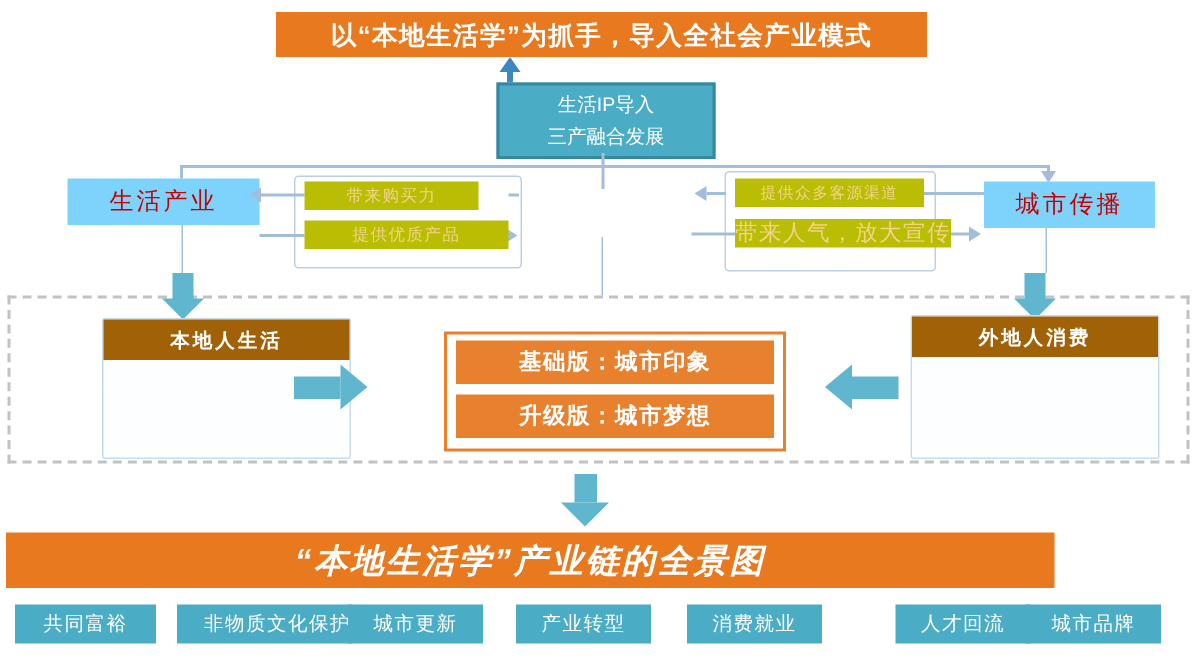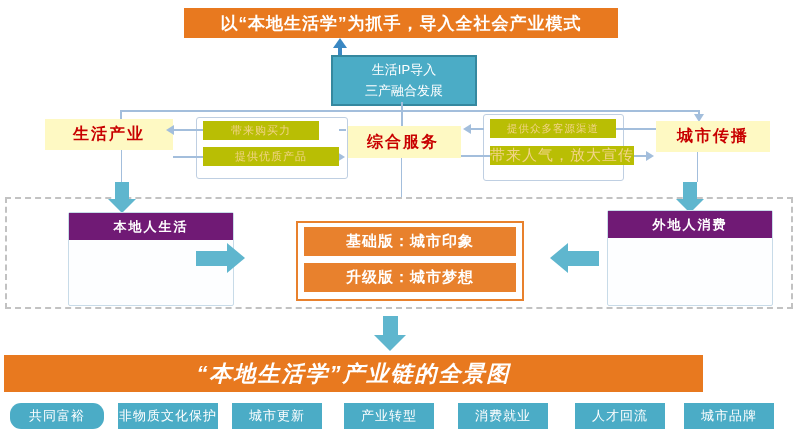--- a/index.html
+++ b/index.html
@@ -11,21 +11,21 @@
           display:flex;align-items:center;justify-content:center;text-align:center;}
   .banner.top{left:184px;top:8px;width:434px;height:30px;font-size:17px;letter-spacing:1px;}
   .banner.bottom{left:4px;top:355px;width:699px;height:37px;font-size:22px;font-style:italic;letter-spacing:2px;}
 
   
   .ip-box{position:absolute;left:331px;top:55px;width:142px;height:47px;background:#4BACC6;
           border:2px solid #35889F;color:#fff;font-size:13px;line-height:1.55;
           display:flex;flex-direction:column;align-items:center;justify-content:center;text-align:center;}
 
   
-  .pillar{position:absolute;background:#fef9c3;color:#C80000;font-weight:bold;font-size:16px;
+  .pillar{position:absolute;background:#7dd3fc;color:#C80000;font-weight:normal;font-size:16px;
           display:flex;align-items:center;justify-content:center;letter-spacing:2px;}
   .pillar.left{left:45px;top:119px;width:128px;height:31px;}
   .pillar.center{left:345px;top:126px;width:116px;height:32px;}
   .pillar.right{left:656px;top:121px;width:114px;height:31px;}
 
   
   .carrier{position:absolute;background:#fff;border:1px solid #BFCFE2;border-radius:3px;}
   .carrier.l{left:196px;top:117px;width:150px;height:60px;}
   .carrier.r{left:483px;top:114px;width:139px;height:65px;}
 
@@ -48,21 +48,21 @@
   .up-arrow-head{position:absolute;left:333px;top:38px;width:0;height:0;
                  border-left:7px solid transparent;border-right:7px solid transparent;border-bottom:10px solid #3A87C2;}
   .up-arrow-stem{position:absolute;left:338px;top:47px;width:4px;height:8px;background:#3A87C2;}
 
   
   .dashed-panel{position:absolute;left:5px;top:197px;width:788px;height:112px;
                 border:2px dashed #C2C2C2;background:#fff;box-sizing:border-box;}
 
   
   .soft-box{position:absolute;background:#FDFEFF;border:1px solid #C8DBE8;border-radius:2px;}
-  .soft-box .hdr{height:27px;background:#701a75;color:#fff;font-weight:bold;font-size:13px;
+  .soft-box .hdr{height:27px;background:#a16207;color:#fff;font-weight:bold;font-size:13px;
                  display:flex;align-items:center;justify-content:center;letter-spacing:2px;}
   .soft-box.local{left:68px;top:212px;width:164px;height:92px;}
   .soft-box.visitor{left:607px;top:210px;width:164px;height:94px;}
 
   
   .ver-wrap{position:absolute;left:296px;top:221px;width:228px;height:80px;background:#fff;
             border:2px solid #E8812D;box-sizing:border-box;}
   .ver-bar{position:absolute;background:#E8812D;color:#fff;font-weight:bold;font-size:15px;
            display:flex;align-items:center;justify-content:center;letter-spacing:1px;}
   .ver-bar.v1{left:304px;top:227px;width:212px;height:29px;}
@@ -72,22 +72,22 @@
   .big{position:absolute;}
   .big .stem{position:absolute;background:#5FB6CE;}
   .big .head{position:absolute;width:0;height:0;}
   .head.down{border-left:14px solid transparent;border-right:14px solid transparent;border-top:14px solid #5FB6CE;}
   .head.right{border-top:15px solid transparent;border-bottom:15px solid transparent;border-left:18px solid #5FB6CE;}
   .head.leftw{border-top:15px solid transparent;border-bottom:15px solid transparent;border-right:18px solid #5FB6CE;}
 
   
   .chip{position:absolute;top:403px;height:26px;background:#4BACC6;color:#fff;font-size:13px;
         display:flex;align-items:center;justify-content:center;letter-spacing:1px;}
-  .c1{left:10px;width:94px;border-radius:11px;}  .c2{left:118px;width:100px;} .c3{left:232px;width:90px;}
-  .c4{left:344px;width:90px;text-align:center;} .c5{left:458px;width:90px;}  .c6{left:575px;width:90px;}
+  .c1{left:10px;width:94px;}  .c2{left:118px;width:100px;padding-left:17px;} .c3{left:232px;width:90px;}
+  .c4{left:344px;width:90px;text-align:center;} .c5{left:458px;width:90px;}  .c6{left:597px;width:90px;}
   .c7{left:684px;width:90px;}
 </style>
 </head>
 <body>
 
 <div class="canvas">
 
   <div class="banner top">以“本地生活学”为抓手，导入全社会产业模式</div>
 
   <div class="up-arrow-stem"></div>
@@ -99,21 +99,20 @@
   </div>
 
   <div class="line" style="left:401px;top:102px;width:2px;height:9px;"></div>
   <div class="line" style="left:120px;top:110px;width:580px;height:2px;"></div>
   <div class="line" style="left:120px;top:110px;width:2px;height:9px;"></div>
   <div class="line" style="left:401px;top:110px;width:2px;height:16px;"></div>
   <div class="line" style="left:698px;top:110px;width:2px;height:5px;"></div>
   <div class="tri down" style="left:694px;top:114px;"></div>
 
   <div class="pillar left">生活产业</div>
-  <div class="pillar center">综合服务</div>
   <div class="pillar right">城市传播</div>
 
   <div class="carrier l"></div>
   <div class="tri left" style="left:166px;top:125px;"></div>
   <div class="line" style="left:174px;top:129px;width:29px;height:2px;"></div>
   <div class="line" style="left:339px;top:129px;width:7px;height:2px;"></div>
   <div class="line" style="left:173px;top:156px;width:30px;height:2px;"></div>
   <div class="tri right" style="left:337px;top:152px;"></div>
   <div class="link-box lt">带来购买力</div>
   <div class="link-box lb">提供优质产品</div>

